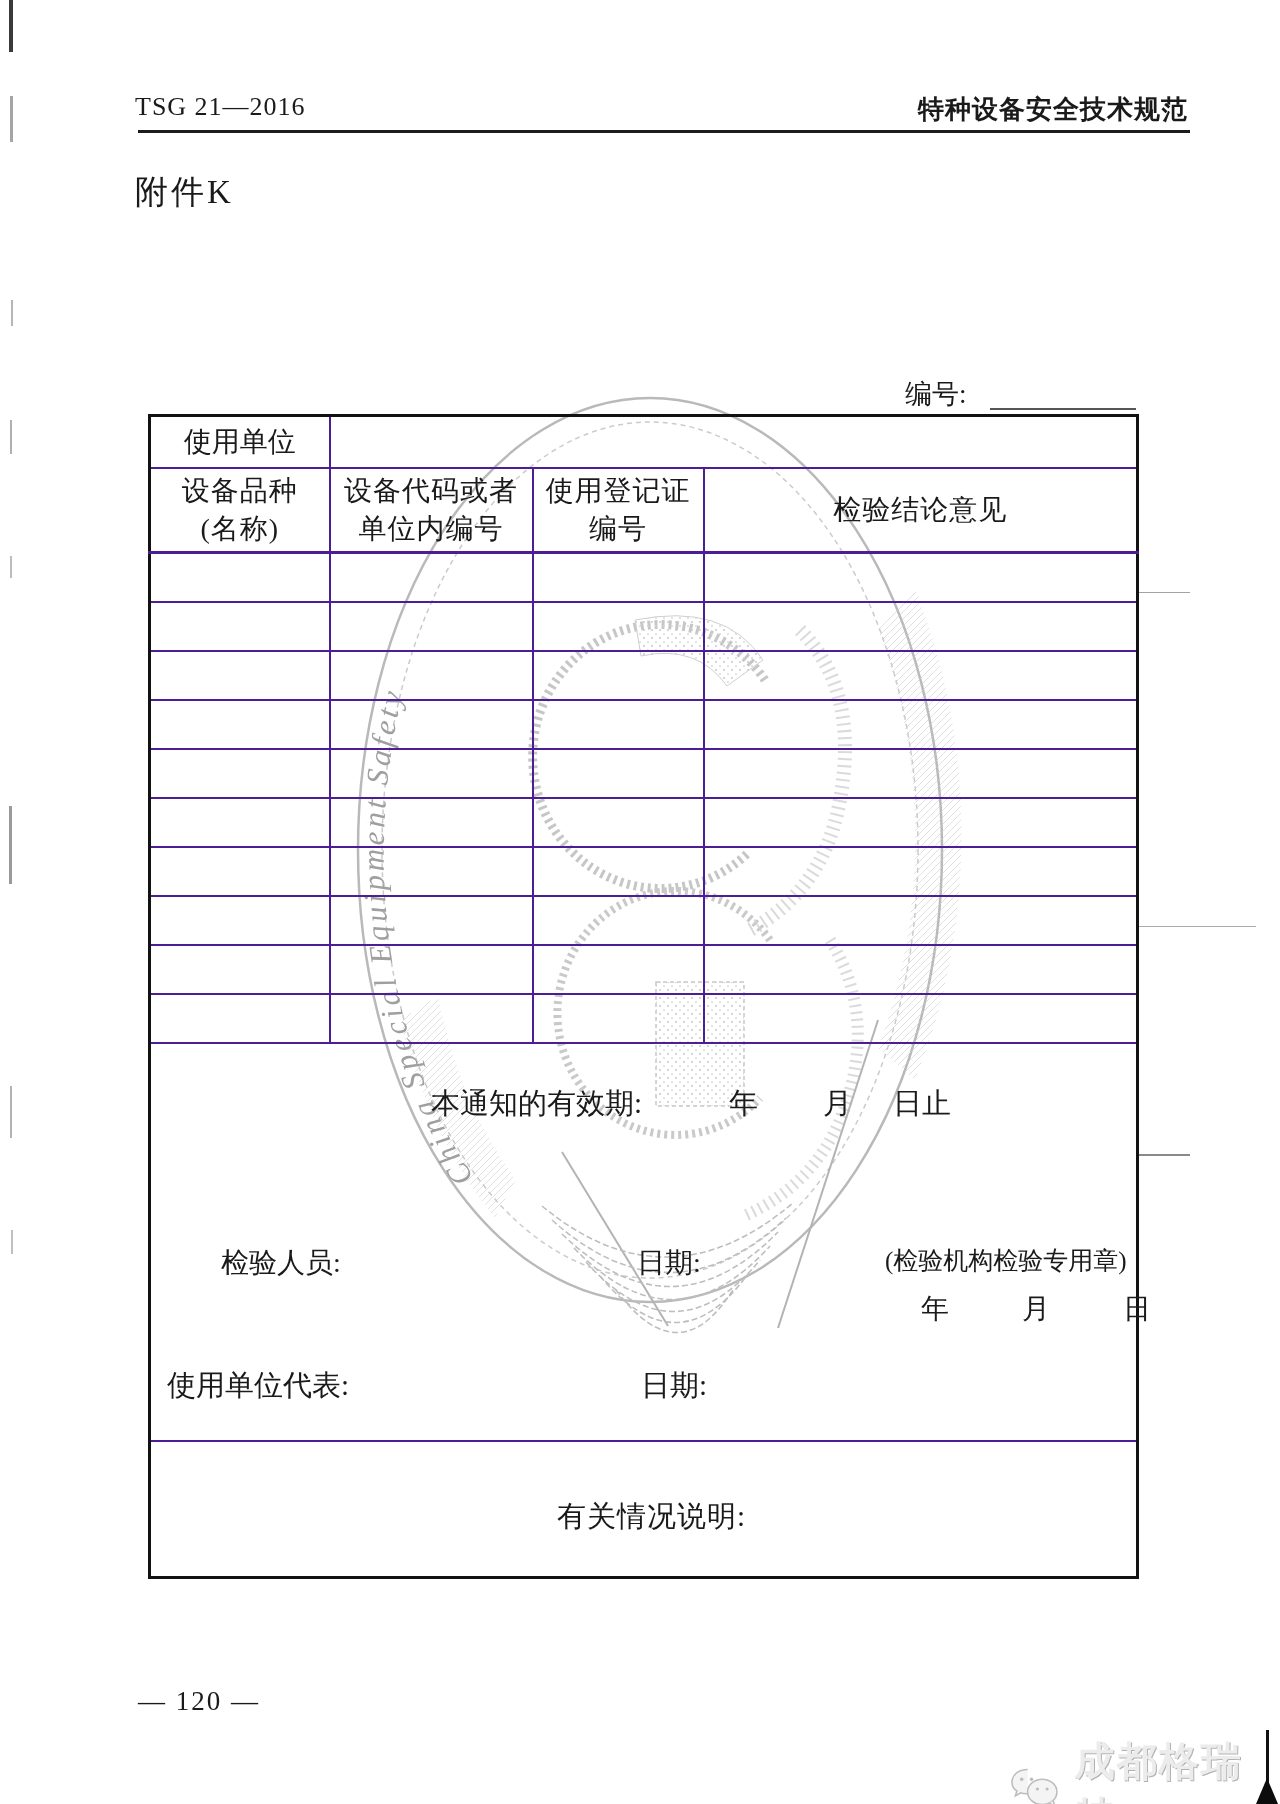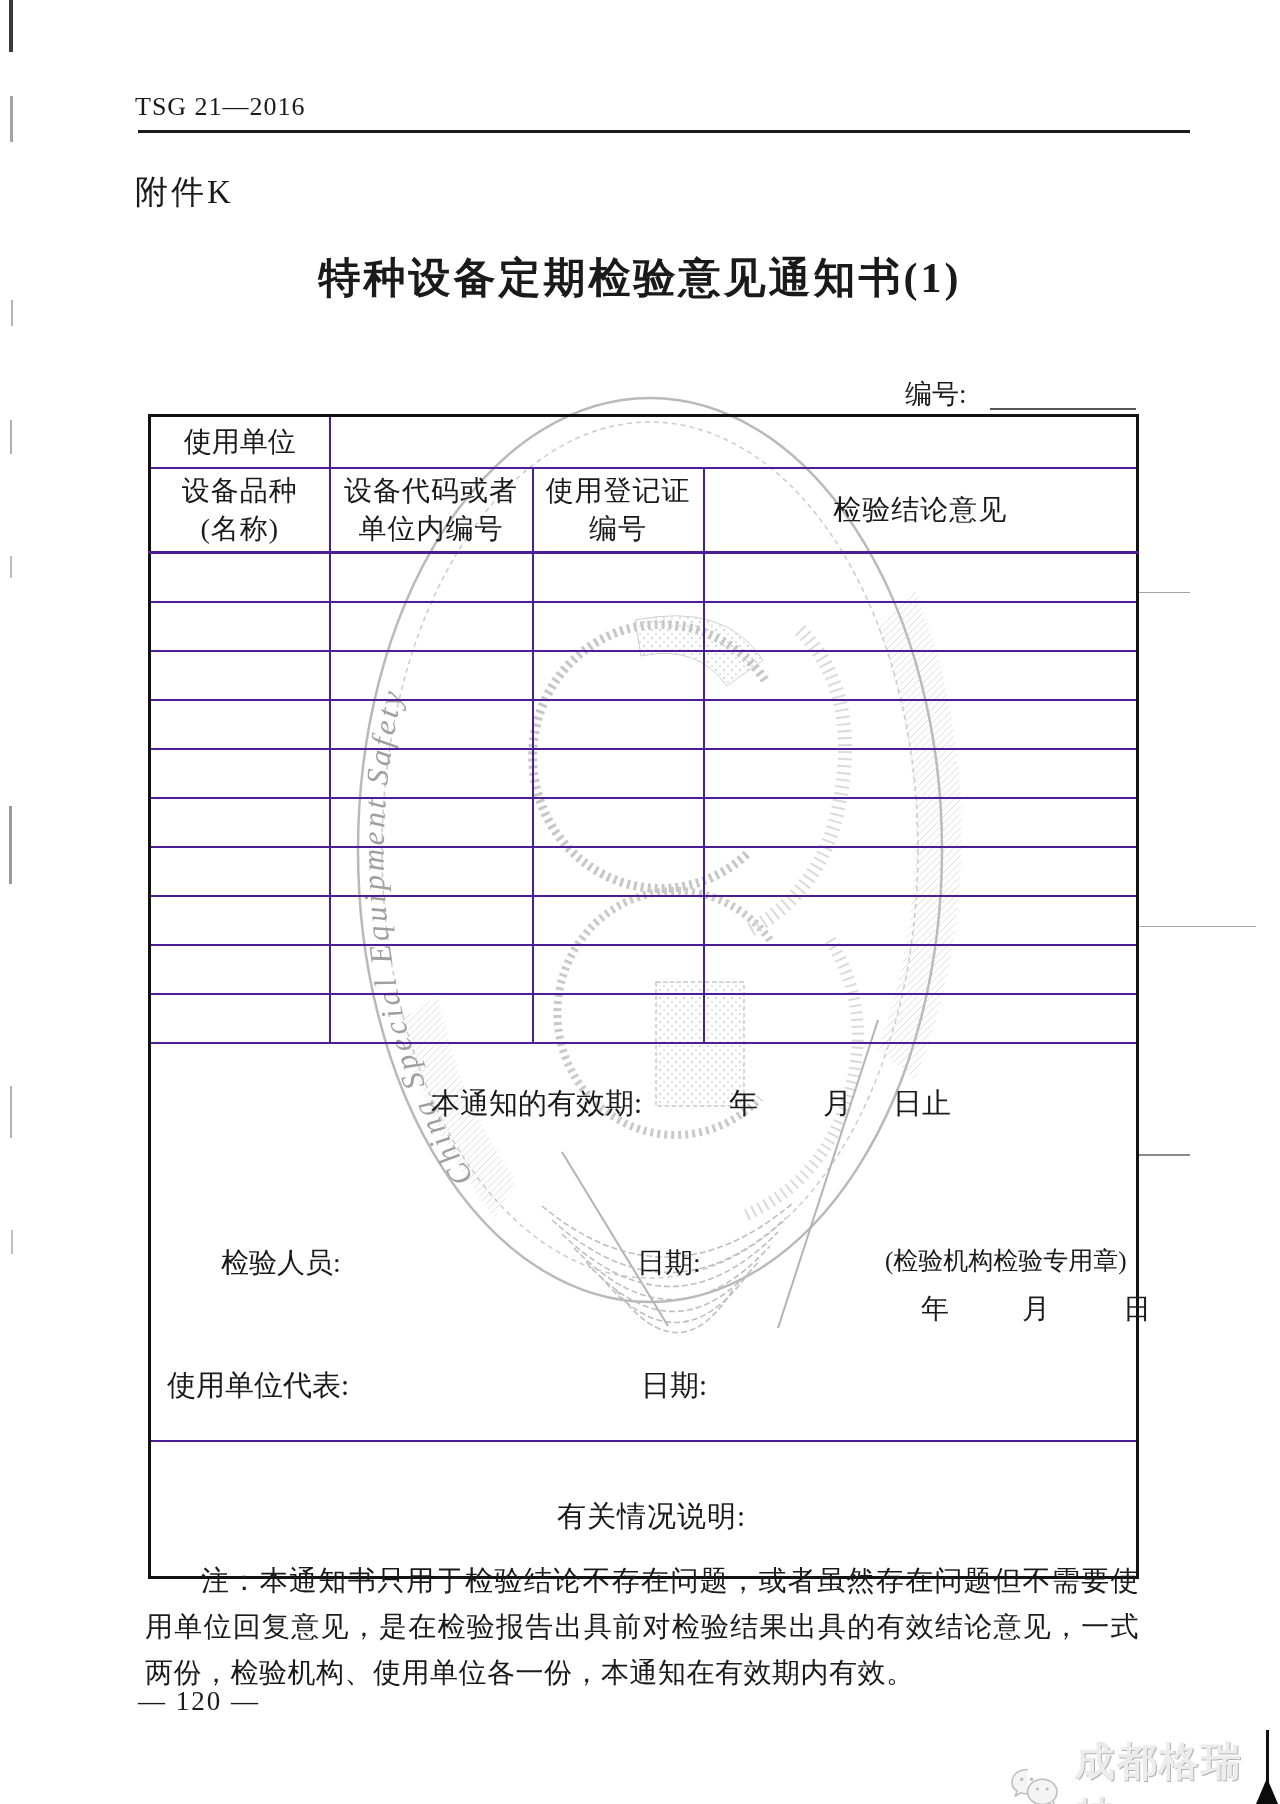--- a/index.html
+++ b/index.html
@@ -94,23 +94,23 @@
   <div class="art a4"></div>
   <div class="art a5"></div>
   <div class="art a6"></div>
   <div class="art a7"></div>
   <div class="art a8"></div>
   <div class="art stk1"></div>
   <div class="art stk2"></div>
   <div class="art stk3"></div>
 
   <div class="hdr-left">TSG 21—2016</div>
+  <div class="hdr-right">特种设备安全技术规范</div>
   <div class="hdr-rule"></div>
   <div class="attachment">附件K</div>
-  <h1 class="title">特种设备定期检验意见通知书(1)</h1>
   <div class="serial">编号:</div>
   <div class="serial-line"></div>
 
   <svg class="watermark" width="640" height="990" viewBox="0 0 640 990">
     <defs>
       <pattern id="hx" width="7" height="7" patternUnits="userSpaceOnUse">
         <path d="M0 7 L7 0" stroke="#c6c6c6" stroke-width="1"></path>
       </pattern>
       <pattern id="dots" width="8" height="8" patternUnits="userSpaceOnUse">
         <circle cx="2" cy="2" r="1.1" fill="#c4c4c4"></circle>
@@ -261,21 +261,20 @@
         </td>
       </tr>
       <tr>
         <td colspan="4" class="situation">
           <span>有关情况说明:</span>
         </td>
       </tr>
     </tbody>
   </table>
 
-  <p class="note">注：本通知书只用于检验结论不存在问题，或者虽然存在问题但不需要使用单位回复意见，是在检验报告出具前对检验结果出具的有效结论意见，一式两份，检验机构、使用单位各一份，本通知在有效期内有效。</p>
   <div class="pagenum">— 120 —</div>
 
   <div class="footer-brand">
     <svg class="wechat" width="58" height="46" viewBox="0 0 58 46">
       <g fill="#f4f4f4" stroke="#bdbdbd" stroke-width="1.6">
         <path d="M18 3 C8 3 2 9 2 16 c0 4 2 7 5 9 l-1.5 5 5.5-3 c2 .6 4.5 1 7 .7"></path>
         <ellipse cx="33" cy="26" rx="15" ry="13"></ellipse>
         <path d="M40 37 l6 4 -1.8-6" fill="#f4f4f4"></path>
       </g>
       <g fill="#bdbdbd">

